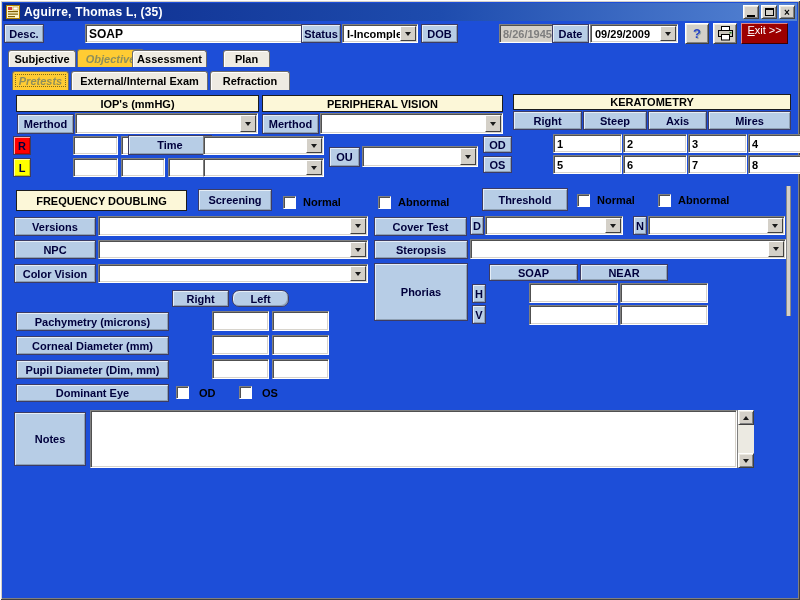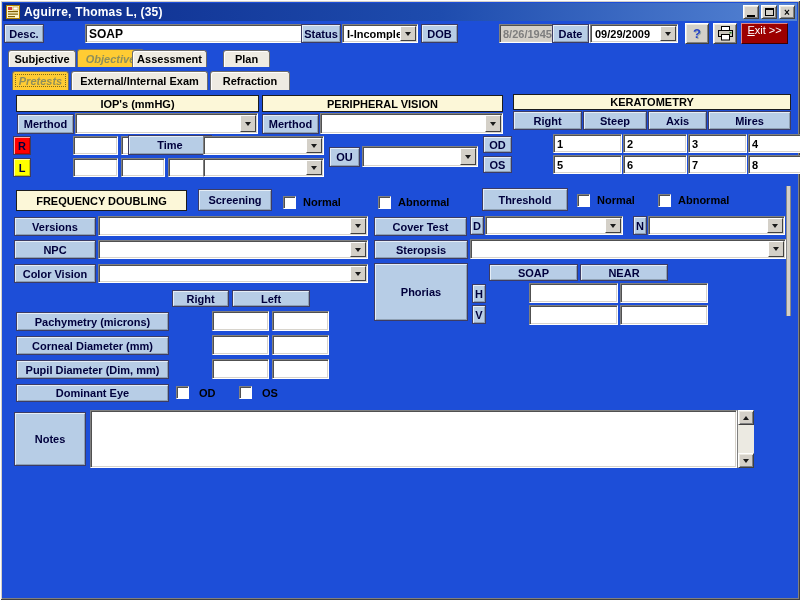--- a/index.html
+++ b/index.html
@@ -257,21 +257,21 @@
   <div class="abs lbl" style="left:489px;top:264px;width:89px;height:17px;">SOAP</div>
   <div class="abs lbl" style="left:580px;top:264px;width:88px;height:17px;">NEAR</div>
   <div class="abs lbl" style="left:472px;top:284px;width:14px;height:19px;">H</div>
   <div class="abs lbl" style="left:472px;top:305px;width:14px;height:19px;">V</div>
   <input class="abs sunken" style="left: 489px; top: 283px; width: 89px; height: 20px;">
   <input class="abs sunken" style="left: 580px; top: 283px; width: 88px; height: 20px;">
   <input class="abs sunken" style="left: 489px; top: 305px; width: 89px; height: 20px;">
   <input class="abs sunken" style="left: 580px; top: 305px; width: 88px; height: 20px;">
 
   <div class="abs lbl" style="left:172px;top:290px;width:57px;height:17px;">Right</div>
-  <div class="abs lbl" style="left:232px;top:290px;width:78px;height:17px;">Left</div>
+  <div class="abs lbl" style="left:232px;top:290px;width:57px;height:17px;border-radius:7px;">Left</div>
 
   <div class="abs lbl" style="left:16px;top:312px;width:153px;height:19px;">Pachymetry (microns)</div>
   <input class="abs sunken" style="left: 172px; top: 311px; width: 57px; height: 20px;">
   <input class="abs sunken" style="left: 232px; top: 311px; width: 57px; height: 20px;">
   <div class="abs lbl" style="left:16px;top:336px;width:153px;height:19px;">Corneal Diameter (mm)</div>
   <input class="abs sunken" style="left: 172px; top: 335px; width: 57px; height: 20px;">
   <input class="abs sunken" style="left: 232px; top: 335px; width: 57px; height: 20px;">
   <div class="abs lbl" style="left:16px;top:360px;width:153px;height:19px;">Pupil Diameter (Dim, mm)</div>
   <input class="abs sunken" style="left: 172px; top: 359px; width: 57px; height: 20px;">
   <input class="abs sunken" style="left: 232px; top: 359px; width: 57px; height: 20px;">

